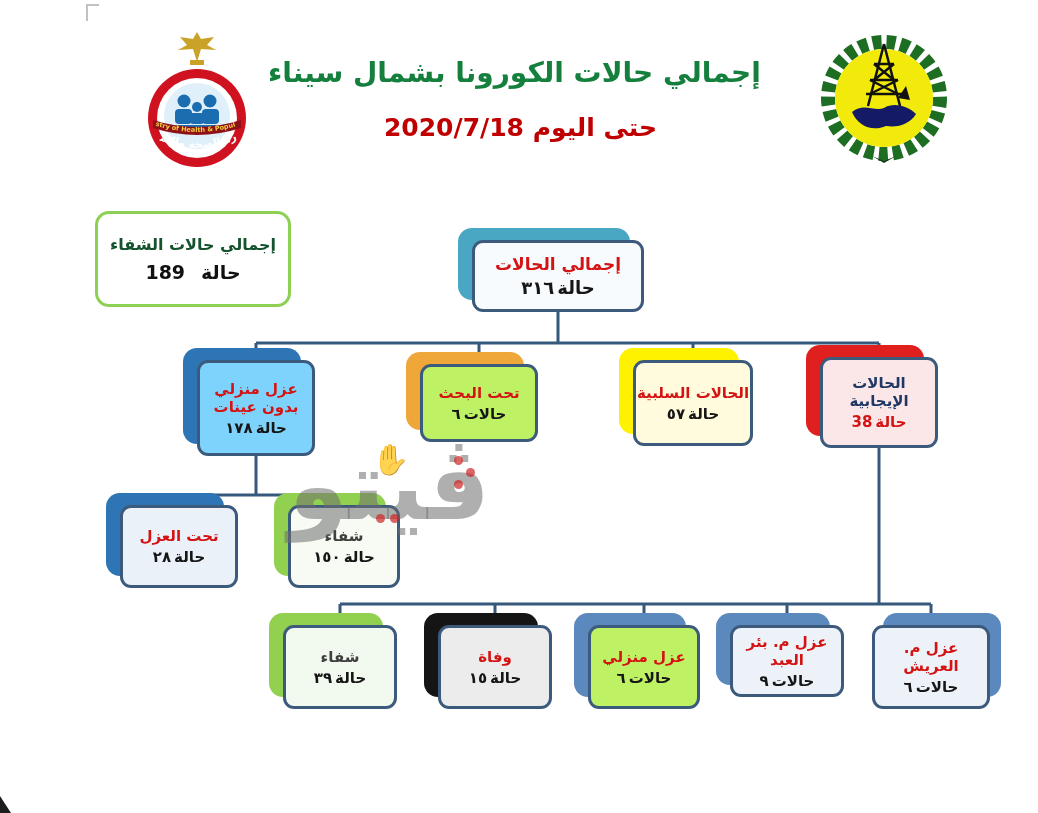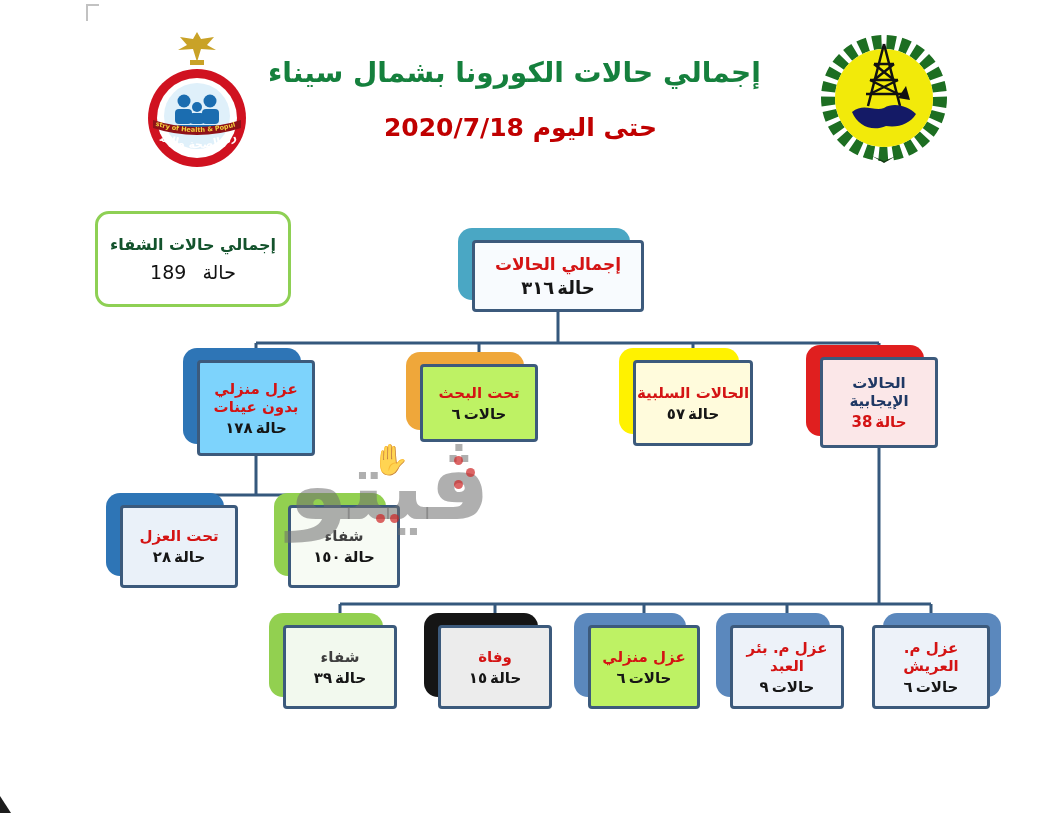--- a/index.html
+++ b/index.html
@@ -9,28 +9,28 @@
   .title{position:absolute;left:268px;top:56px;width:505px;text-align:left;
          font-weight:bold;font-size:28px;color:#15803d;direction:rtl;}
   .subtitle{position:absolute;left:268px;top:113px;width:505px;text-align:center;
          font-weight:bold;font-size:25px;color:#c00000;direction:rtl;}
   .logo{position:absolute;}
   
   .summary{position:absolute;left:95px;top:211px;width:190px;height:90px;background:#fff;
            border:3px solid #8ed054;border-radius:14px;display:flex;flex-direction:column;
            align-items:center;justify-content:center;gap:7px;}
   .slabel{color:#14532d;font-weight:bold;font-size:16px;direction:rtl;}
-  .scount{display:flex;direction:ltr;gap:16px;font-weight:normal;font-size:19px;color:#111;}
+  .scount{display:flex;direction:ltr;gap:16px;font-weight:bold;font-size:19px;color:#111;}
   
   .node{position:absolute;}
   .nshadow{position:absolute;left:0;top:0;right:0;bottom:0;border-radius:14px;
            transform:translate(-14px,-12px);}
   .node.sh-tr .nshadow{transform:translate(11px,-12px);}
   .nface{position:absolute;left:0;top:0;right:0;bottom:0;background:#fff;
-         border:3px solid #3c5a7c;border-radius:4px;display:flex;flex-direction:column;
+         border:3px solid #3c5a7c;border-radius:11px;display:flex;flex-direction:column;
          align-items:center;justify-content:center;gap:3px;padding:0;direction:rtl;}
   .nlabel{font-weight:bold;font-size:15px;line-height:1.2;text-align:center;}
   .ncount{direction:ltr;display:flex;gap:3px;font-weight:bold;font-size:15px;color:#161616;}
   .root .nlabel{font-size:17px;}
   .root .ncount{font-size:18px;}
   .red{color:#d41414}.navy{color:#1f3864}.green{color:#404040}
   .ncount.redc{color:#d41414}
   .connectors{position:absolute;left:0;top:0;}
   
   .watermark{position:absolute;left:278px;top:448px;width:212px;height:132px;z-index:40;pointer-events:none;}
@@ -212,21 +212,21 @@
     <div class="nshadow" style="background:#5b88bd"></div>
     <div class="nface" style="background:#bef264">
       <div class="nlabel red">عزل منزلي</div>
       <div class="ncount">
         <span>٦</span>
         <span>حالات</span>
       </div>
     </div>
   </div>
 
-  <div class="node" style="left:730px;top:625px;width:114px;height:84px">
+  <div class="node" style="left:730px;top:625px;width:114px;height:72px">
     <div class="nshadow" style="background:#5b88bd"></div>
     <div class="nface" style="background:#edf2f9">
       <div class="nlabel red">عزل م. بئر العبد</div>
       <div class="ncount">
         <span>٩</span>
         <span>حالات</span>
       </div>
     </div>
   </div>
 

